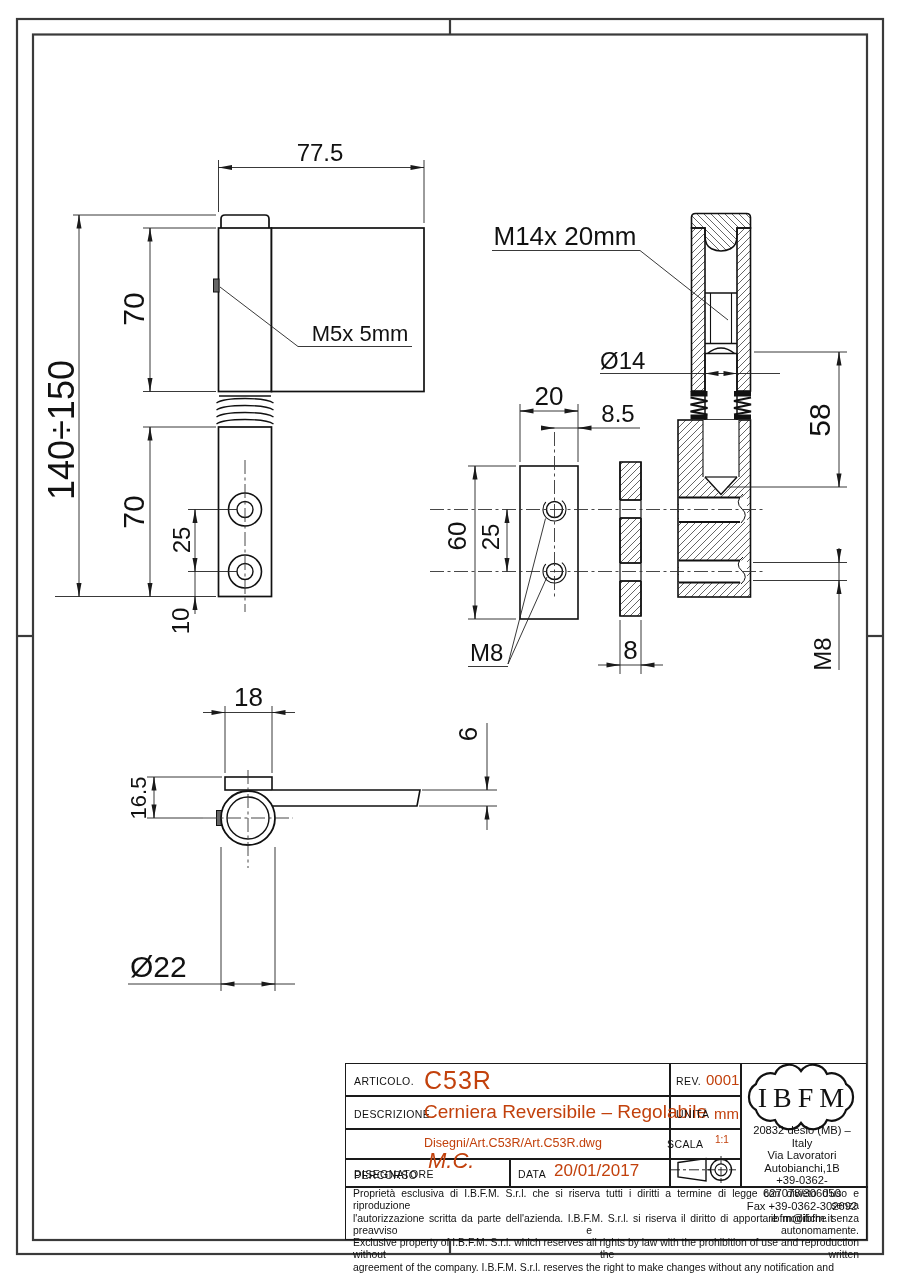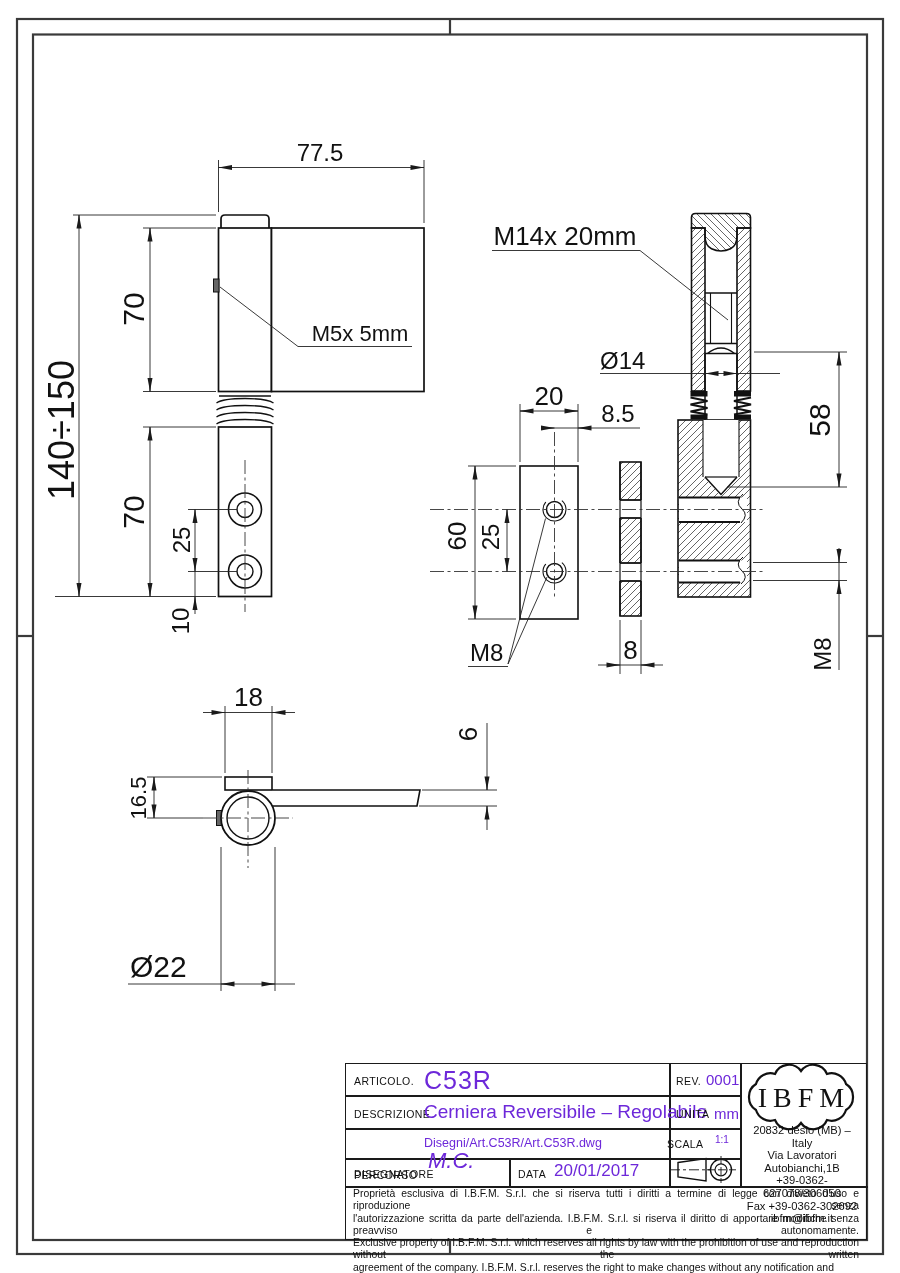--- a/index.html
+++ b/index.html
@@ -6,21 +6,21 @@
   #page{position:relative;width:900px;height:1273px;background:#ffffff;overflow:hidden;
         font-family:"Liberation Sans", sans-serif;color:#1a1a1a;}
   svg{position:absolute;left:0;top:0;}
   
   #tblock{position:absolute;left:345px;top:1063px;width:522px;height:177px;
           border:1.8px solid #1a1a1a;box-sizing:border-box;background:transparent;}
   .hl,.vl{position:absolute;background:#1a1a1a;}
   .hl{height:1.6px;}
   .vl{width:1.6px;}
   .lbl{position:absolute;font-size:10.5px;letter-spacing:.4px;color:#111;white-space:nowrap;}
-  .val{position:absolute;color:#6d28d9;white-space:nowrap;}
+  .val{position:absolute;color:#c2410c;white-space:nowrap;}
   #addr{position:absolute;left:396px;top:60px;width:120px;text-align:center;
         font-size:11.2px;line-height:12.6px;color:#111;}
   #disc{position:absolute;left:7px;top:124px;width:506px;font-size:10.4px;line-height:12.3px;color:#111;}
   .jl{text-align:justify;text-align-last:justify;}
   .jl-last{text-align:left;}
 </style>
 </head>
 <body>
 
 <div id="page">

